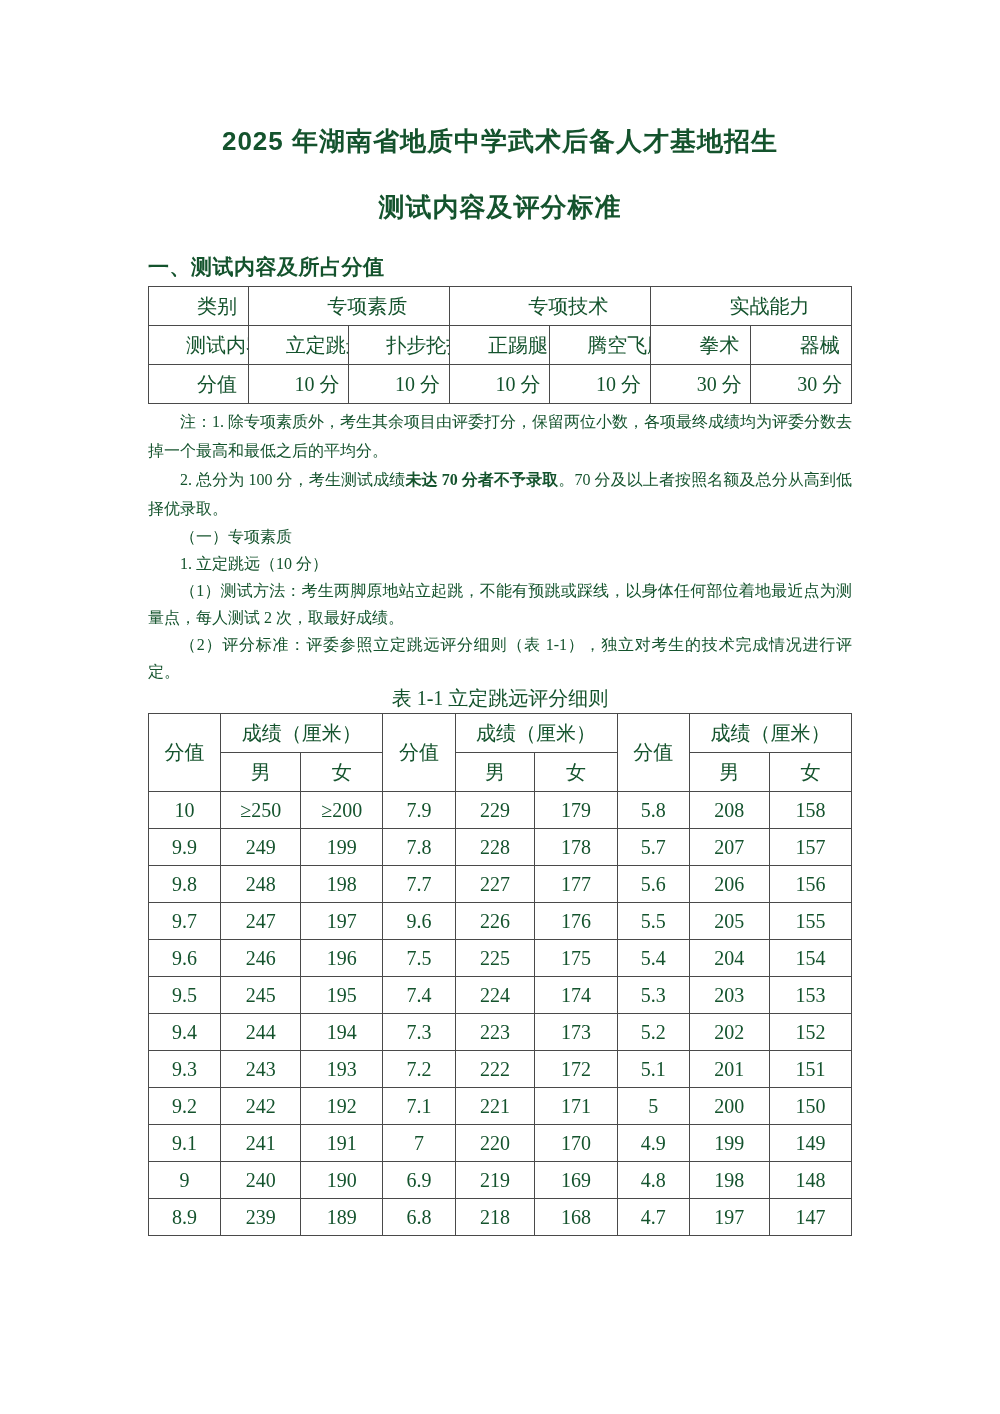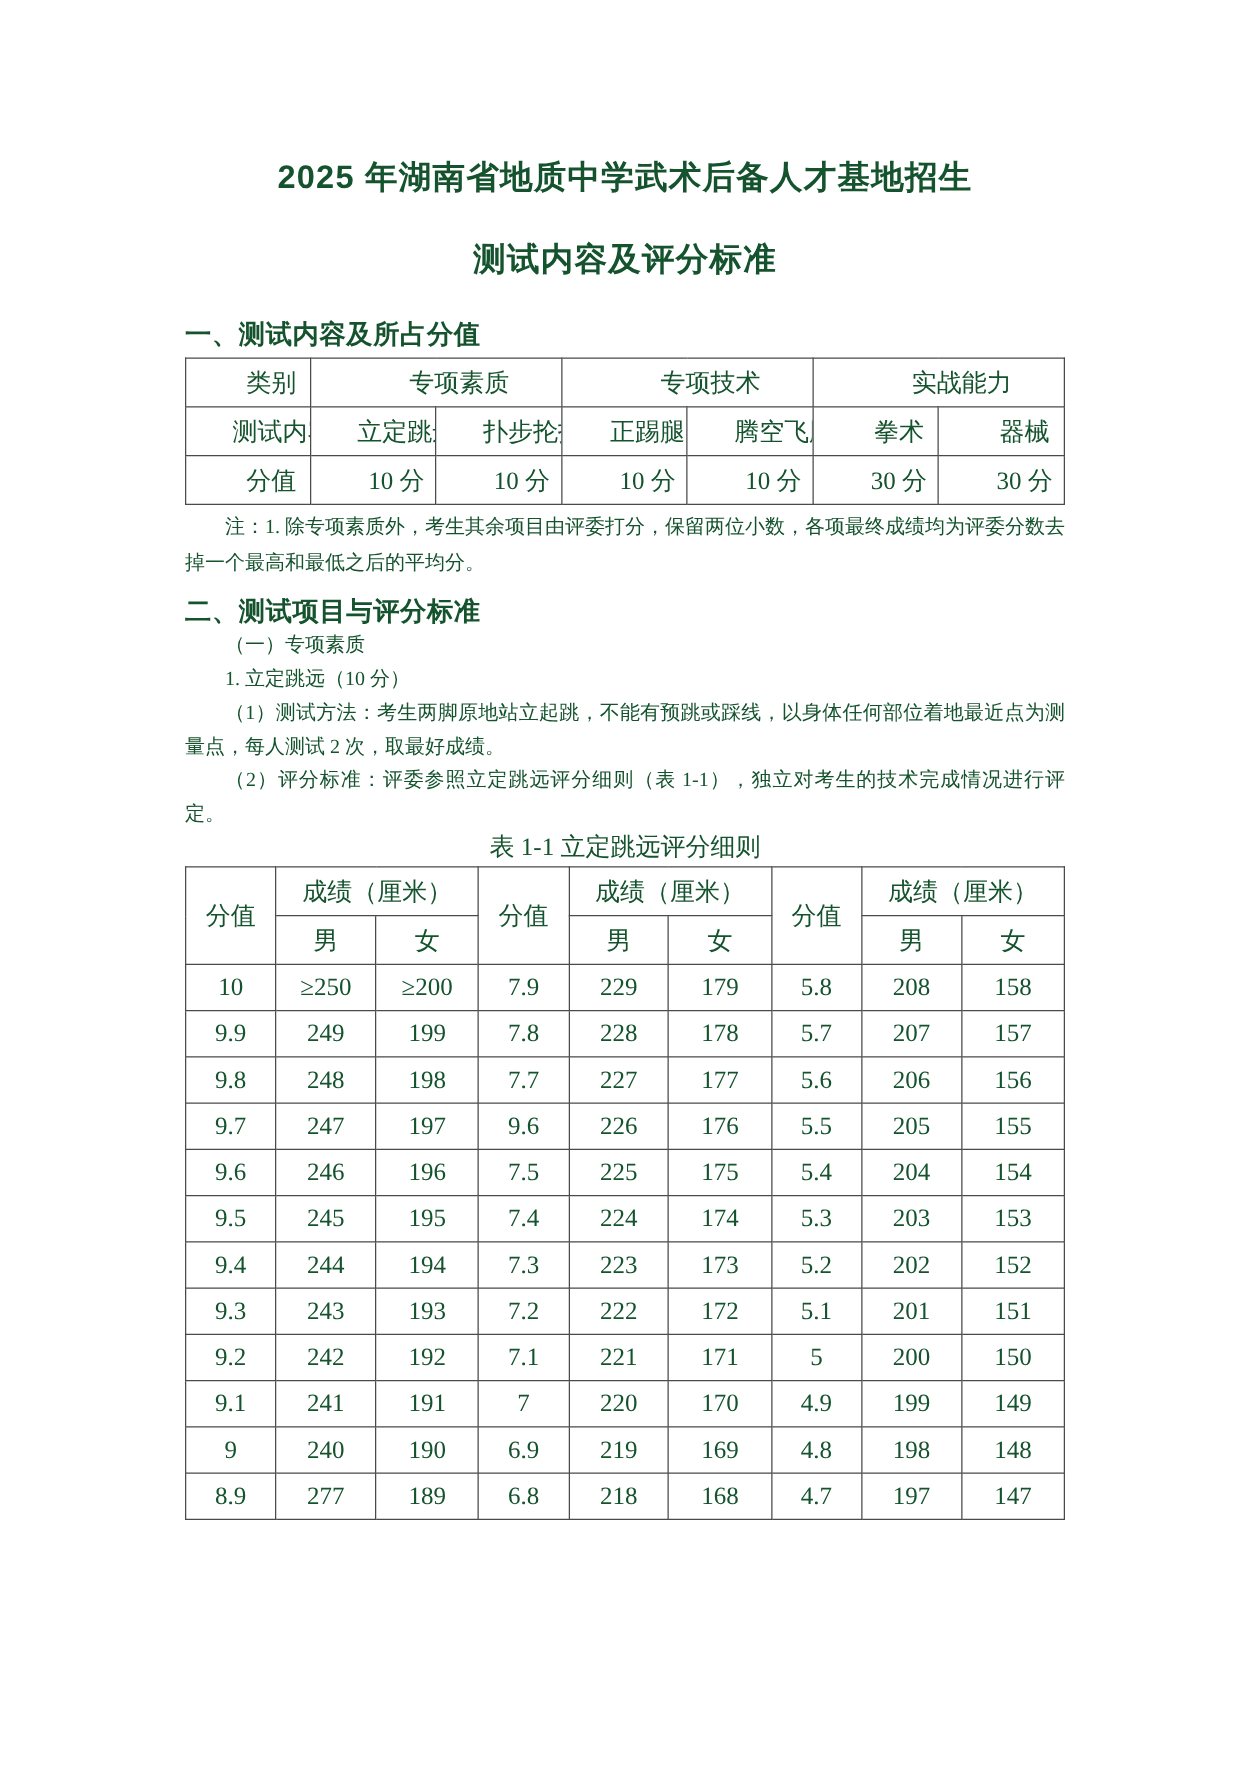--- a/index.html
+++ b/index.html
@@ -26,21 +26,21 @@
     letter-spacing: 1px;
   }
   .title.line1 { margin-bottom: 32px; }
   .section-heading {
     font-family: "Liberation Sans", sans-serif;
     font-weight: bold;
     font-size: 21px;
     line-height: 26px;
     letter-spacing: 0.5px;
   }
-  .heading-1 { margin-top: 30px; font-family: Liberation Serif, serif; }
+  .heading-1 { margin-top: 30px; }
   .heading-2 { margin-top: 12px; }
 
   table {
     width: 100%;
     border-collapse: collapse;
     table-layout: fixed;
     font-size: 20px;
   }
   td {
     border: 1.5px solid #4a4a4a;
@@ -119,23 +119,23 @@
           <td>10 分</td>
           <td>10 分</td>
           <td>30 分</td>
           <td>30 分</td>
         </tr>
       </tbody>
     </table>
 
     <div class="notes">
       <p class="body-text">注：1. 除专项素质外，考生其余项目由评委打分，保留两位小数，各项最终成绩均为评委分数去掉一个最高和最低之后的平均分。</p>
+      <p class="body-text"><span>2. 总分为 100 分，考生测试成绩</span><b>未达 70 分者不予录取</b><span>。70 分及以上者按照名额及总分从高到低择优录取。</span></p>
     </div>
 
-    <div class="section-heading heading-2">二、测试项目与评分标准</div>
 
     <div class="section2">
       <p class="body-text plain-line">（一）专项素质</p>
       <p class="body-text plain-line">1. 立定跳远（10 分）</p>
       <p class="body-text">（1）测试方法：考生两脚原地站立起跳，不能有预跳或踩线，以身体任何部位着地最近点为测量点，每人测试 2 次，取最好成绩。</p>
       <p class="body-text">（2）评分标准：评委参照立定跳远评分细则（表 1-1），独立对考生的技术完成情况进行评定。</p>
     </div>
 
     <div class="table-caption">表 1-1 立定跳远评分细则</div>
 
@@ -286,21 +286,21 @@
             <td>190</td>
             <td>6.9</td>
             <td>219</td>
             <td>169</td>
             <td>4.8</td>
             <td>198</td>
             <td>148</td>
           </tr>
           <tr>
             <td>8.9</td>
-            <td>277</td>
+            <td>239</td>
             <td>189</td>
             <td>6.8</td>
             <td>218</td>
             <td>168</td>
             <td>4.7</td>
             <td>197</td>
             <td>147</td>
           </tr>
         </tbody>
     </table>

